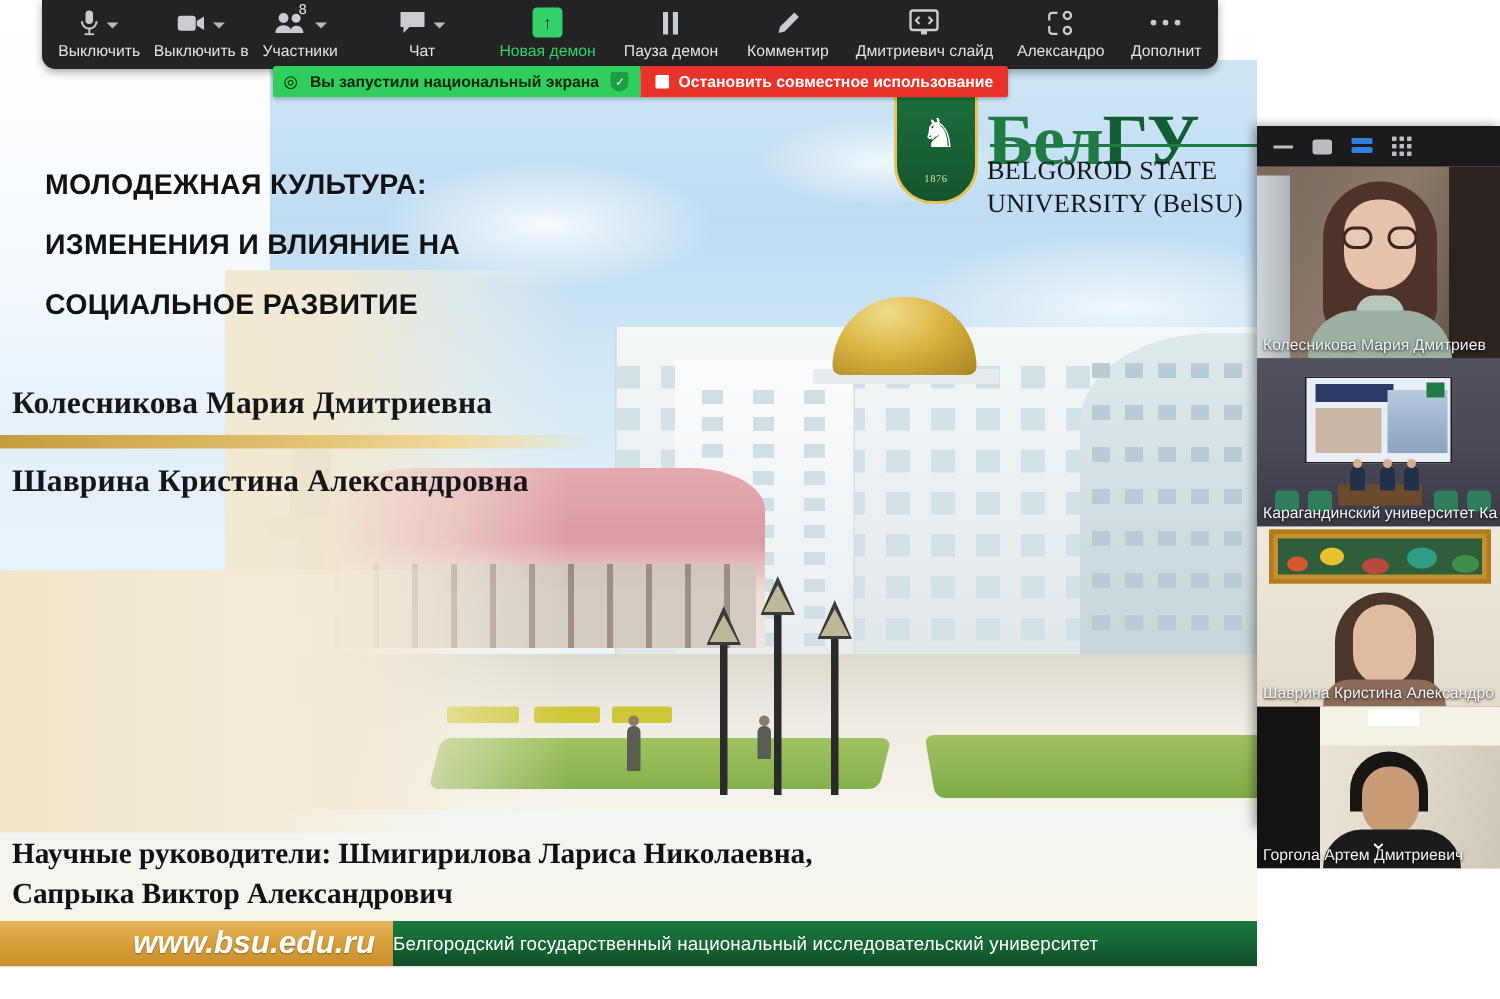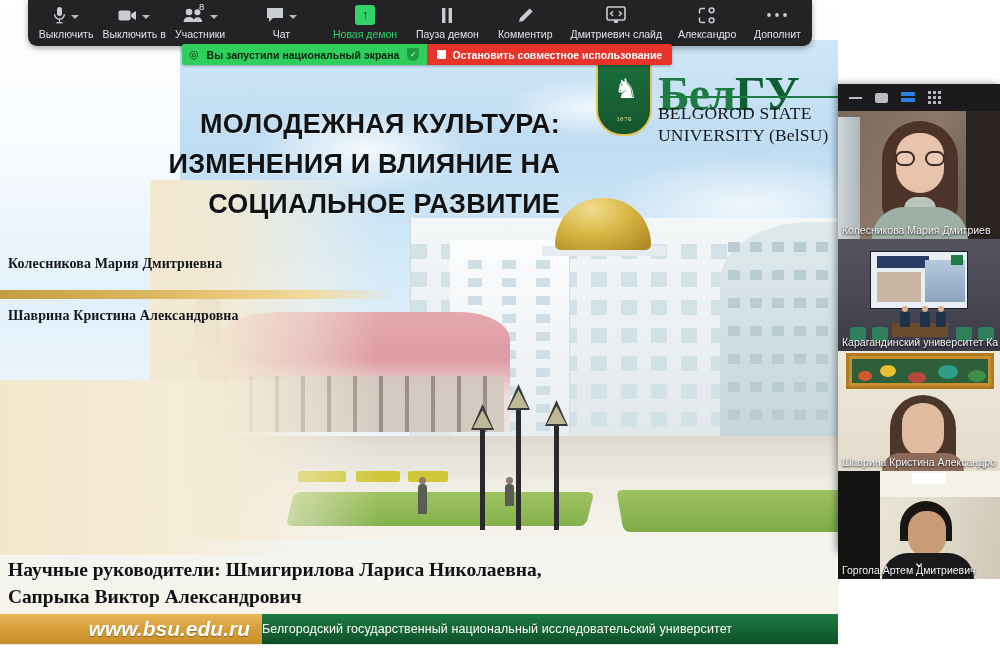--- a/index.html
+++ b/index.html
@@ -139,33 +139,33 @@
     background: linear-gradient(to right, #f3e9d2 0%, rgba(243,233,210,.92) 32%, rgba(246,240,225,.45) 70%, rgba(255,255,255,0) 100%);
   }
   .beige-bottom{
     position:absolute; left:0; top:380px; width:300px; height:175px;
     background: linear-gradient(to right,#f2e6cb 0%,#f5ecd8 60%, rgba(245,236,216,0) 100%);
   }
 
   
   .slide-title{
     position: absolute; left: 30px; top: 104px; width: 530px;
-    text-align: right;
+    text-align: left;
     font-family: "Liberation Sans", sans-serif;
-    font-weight: 700; font-size: 27px; line-height: 40px;
+    font-weight: 700; font-size: 19px; line-height: 40px;
     color: #111214; letter-spacing: .2px;
     text-shadow: 0 1px 0 rgba(255,255,255,.55);
   }
   .gold-band{
     position:absolute; left:0; top:290px; width:398px; height:9px;
     background: linear-gradient(to right,#c59c3f 0%,#e0bd6a 45%,#f0d898 75%, rgba(240,216,152,0) 100%);
   }
   .author{
     position:absolute; font-family:"Liberation Serif", serif; font-weight:700;
-    font-size:14px; color:#15161a; letter-spacing:.1px;text-align:right;
+    font-size:21px; color:#15161a; letter-spacing:.1px;text-align:right;
   }
   .author-1{ left:8px; top:256px; }
   .author-2{ left:8px; top:308px; }
 
   .advisors{
     position:absolute; left:8px; top:556px; width:620px;
     font-family:"Liberation Serif", serif; font-weight:700;
     font-size:19.5px; line-height:27px; color:#101114;
   }
 

